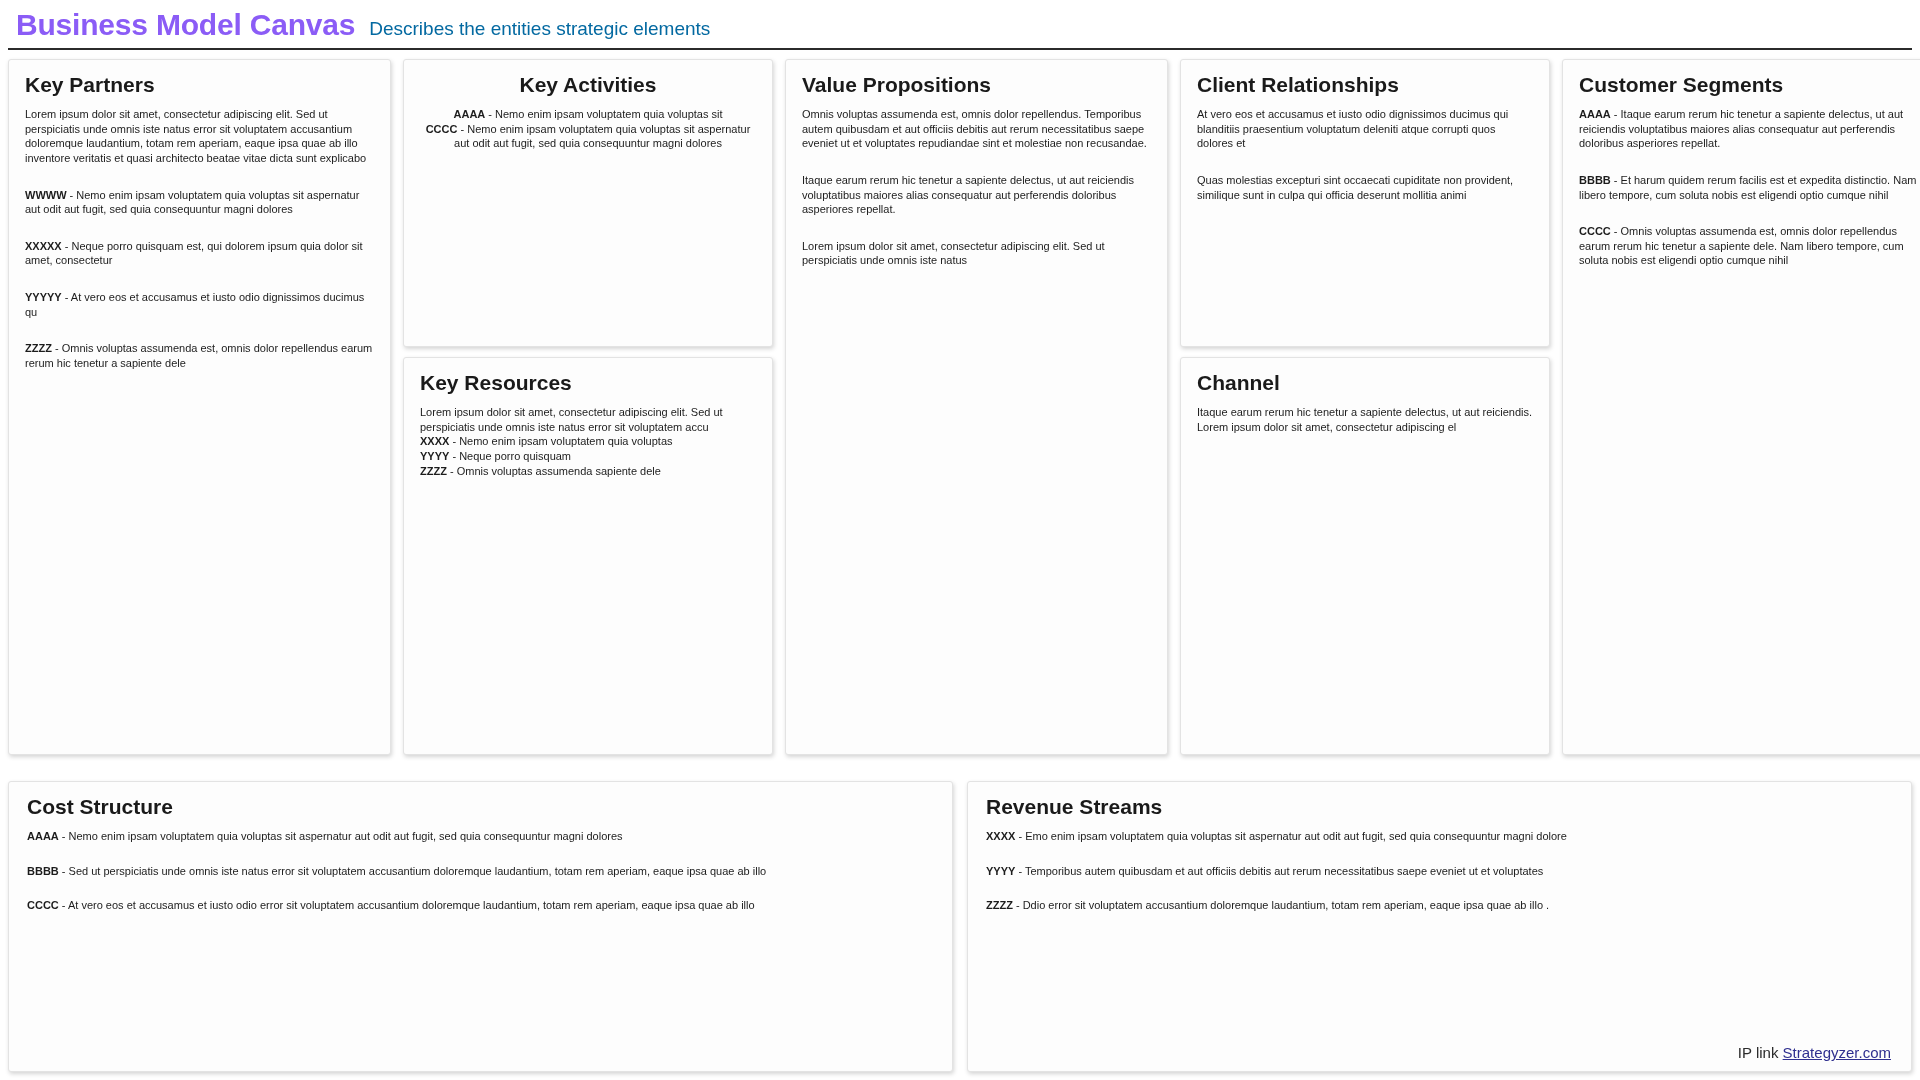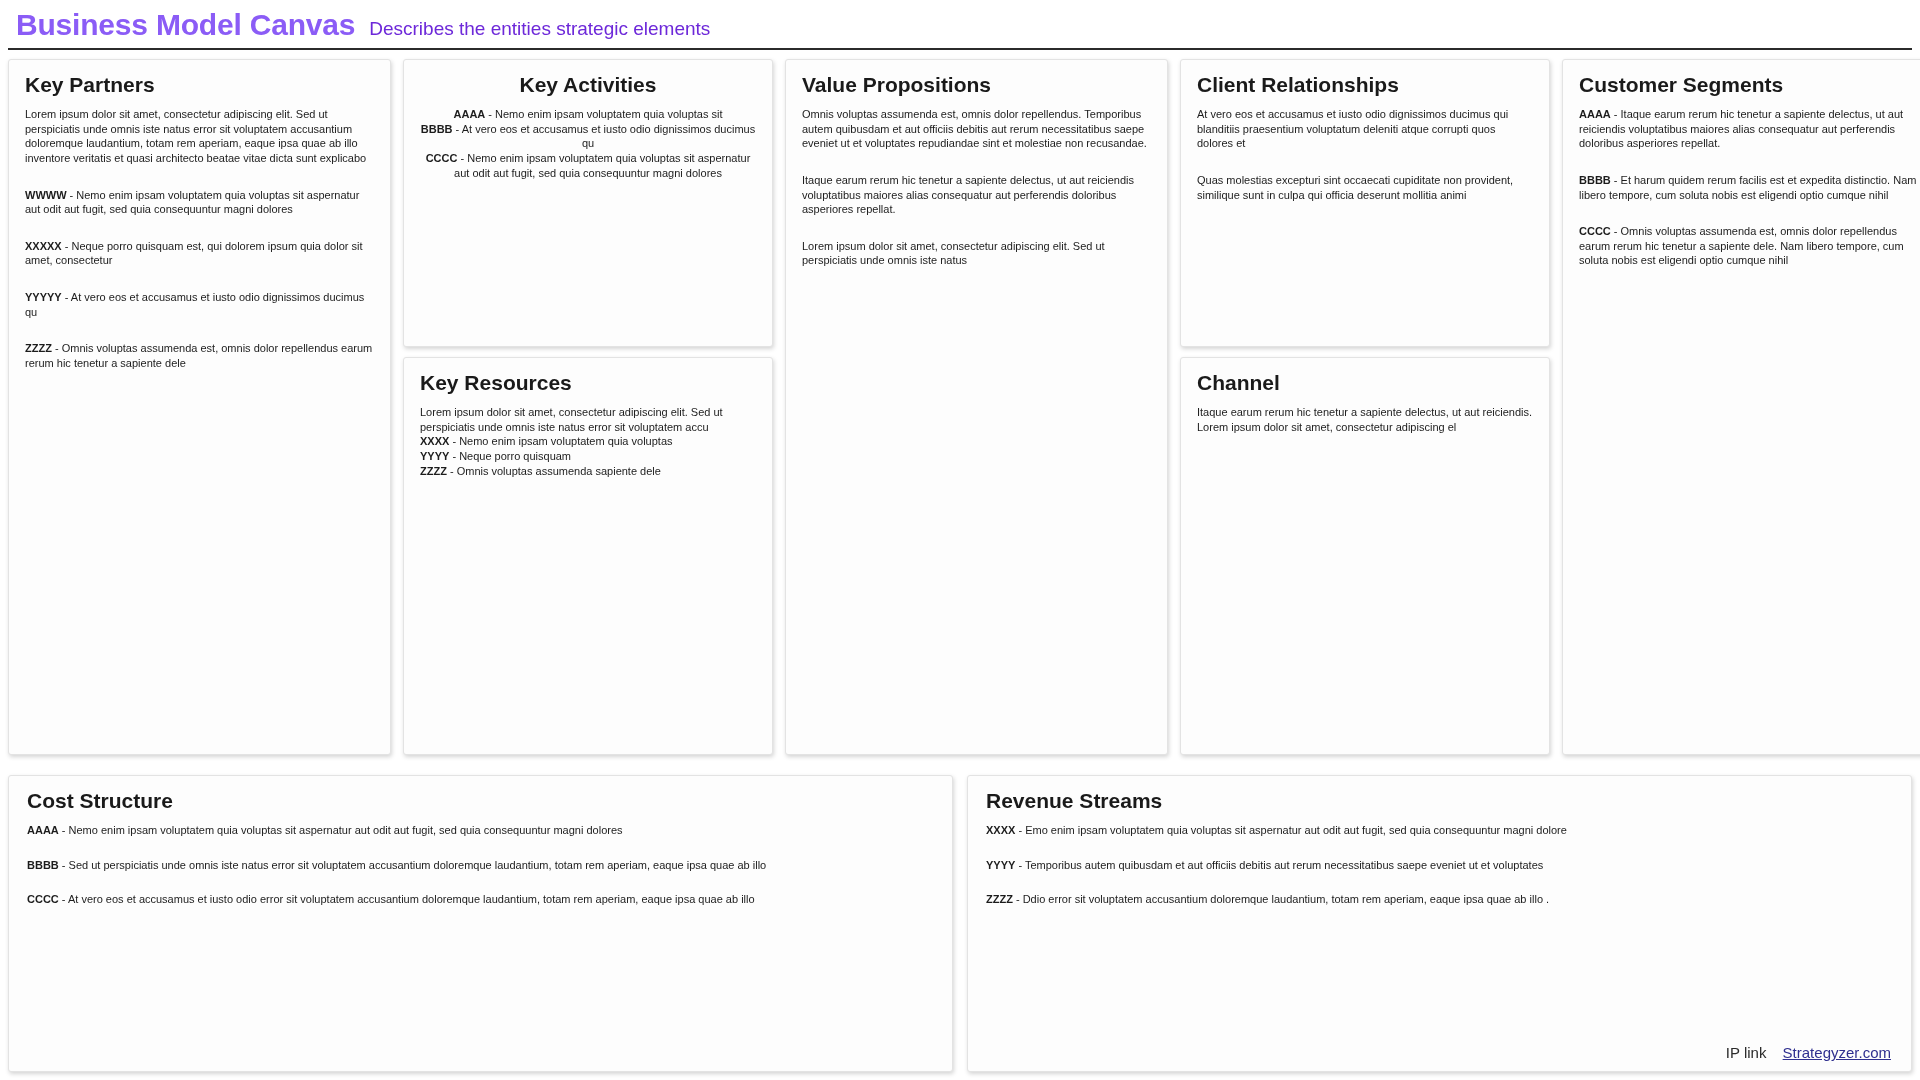--- a/index.html
+++ b/index.html
@@ -33,21 +33,21 @@
   }
   .header-title {
     font-size: 30px;
     font-weight: bold;
     color: #8b5cf6;
     letter-spacing: -0.2px;
     white-space: nowrap;
   }
   .header-subtitle {
     font-size: 19px;
-    color: #6d28d9;
+    color: #0369a1;
     white-space: nowrap;
   }
 
   
   .main-row {
     display: flex;
     gap: 12px;
     padding-top: 9px;
     flex: 0 0 705px;
     height: 705px;
@@ -91,21 +91,21 @@
   }
   .body-text p { margin: 0 0 0 0; }
   .body-text p + p { margin-top: 22px; }
   .body-text .para-tight + .para-tight { margin-top: 0; }
   .lbl { font-weight: bold; }
 
   
   .bottom-row {
     display: flex;
     gap: 14px;
-    padding-top: 20px;
+    padding-top: 26px;
     flex: 1 1 auto;
     min-height: 0;
     justify-content: center;
   }
   .bottom-card {
     flex: 1 1 50%;
     display: flex;
     flex-direction: column;
     position: relative;
     padding: 13px 20px 10px 18px;
@@ -115,21 +115,20 @@
   .ip-link-row {
     margin-top: auto;
     text-align: right;
     font-size: 15px;
     color: #2a2a2a;
     padding-top: 6px;
   }
   .ip-link-row a {
     color: #2f2f8f;
     text-decoration: underline;
-    margin-left: 12px;
   }
 </style>
 </head>
 <body>
 
 <div id="canvas-root">
 
   <div class="header">
     <div class="header-title">Business Model Canvas</div>
     <div class="header-subtitle">Describes the entities strategic elements</div>
@@ -148,21 +147,20 @@
             <p><span class="lbl">ZZZZ</span> - Omnis voluptas assumenda est, omnis dolor repellendus earum rerum hic tenetur a sapiente dele</p>
           </div>
       </div>
     </div>
 
     <div class="col col-activities">
       <div class="card" style="flex:0 0 288px;text-align:center;">
         <div class="card-title">Key Activities</div>
         <div class="body-text">
             <p class="para-tight"><span class="lbl">AAAA</span> - Nemo enim ipsam voluptatem quia voluptas sit</p>
-            <p class="para-tight"><span class="lbl">BBBB</span> - At vero eos et accusamus et iusto odio dignissimos ducimus qu</p>
             <p class="para-tight"><span class="lbl">CCCC</span> - Nemo enim ipsam voluptatem quia voluptas sit aspernatur aut odit aut fugit, sed quia consequuntur magni dolores</p>
           </div>
       </div>
       <div class="card card-full">
         <div class="card-title">Key Resources</div>
         <div class="body-text">
             <p class="para-tight">Lorem ipsum dolor sit amet, consectetur adipiscing elit. Sed ut perspiciatis unde omnis iste natus error sit voluptatem accu</p>
             <p class="para-tight"><span class="lbl">XXXX</span> - Nemo enim ipsam voluptatem quia voluptas</p>
             <p class="para-tight"><span class="lbl">YYYY</span> - Neque porro quisquam</p>
             <p class="para-tight"><span class="lbl">ZZZZ</span> - Omnis voluptas assumenda sapiente dele</p>

